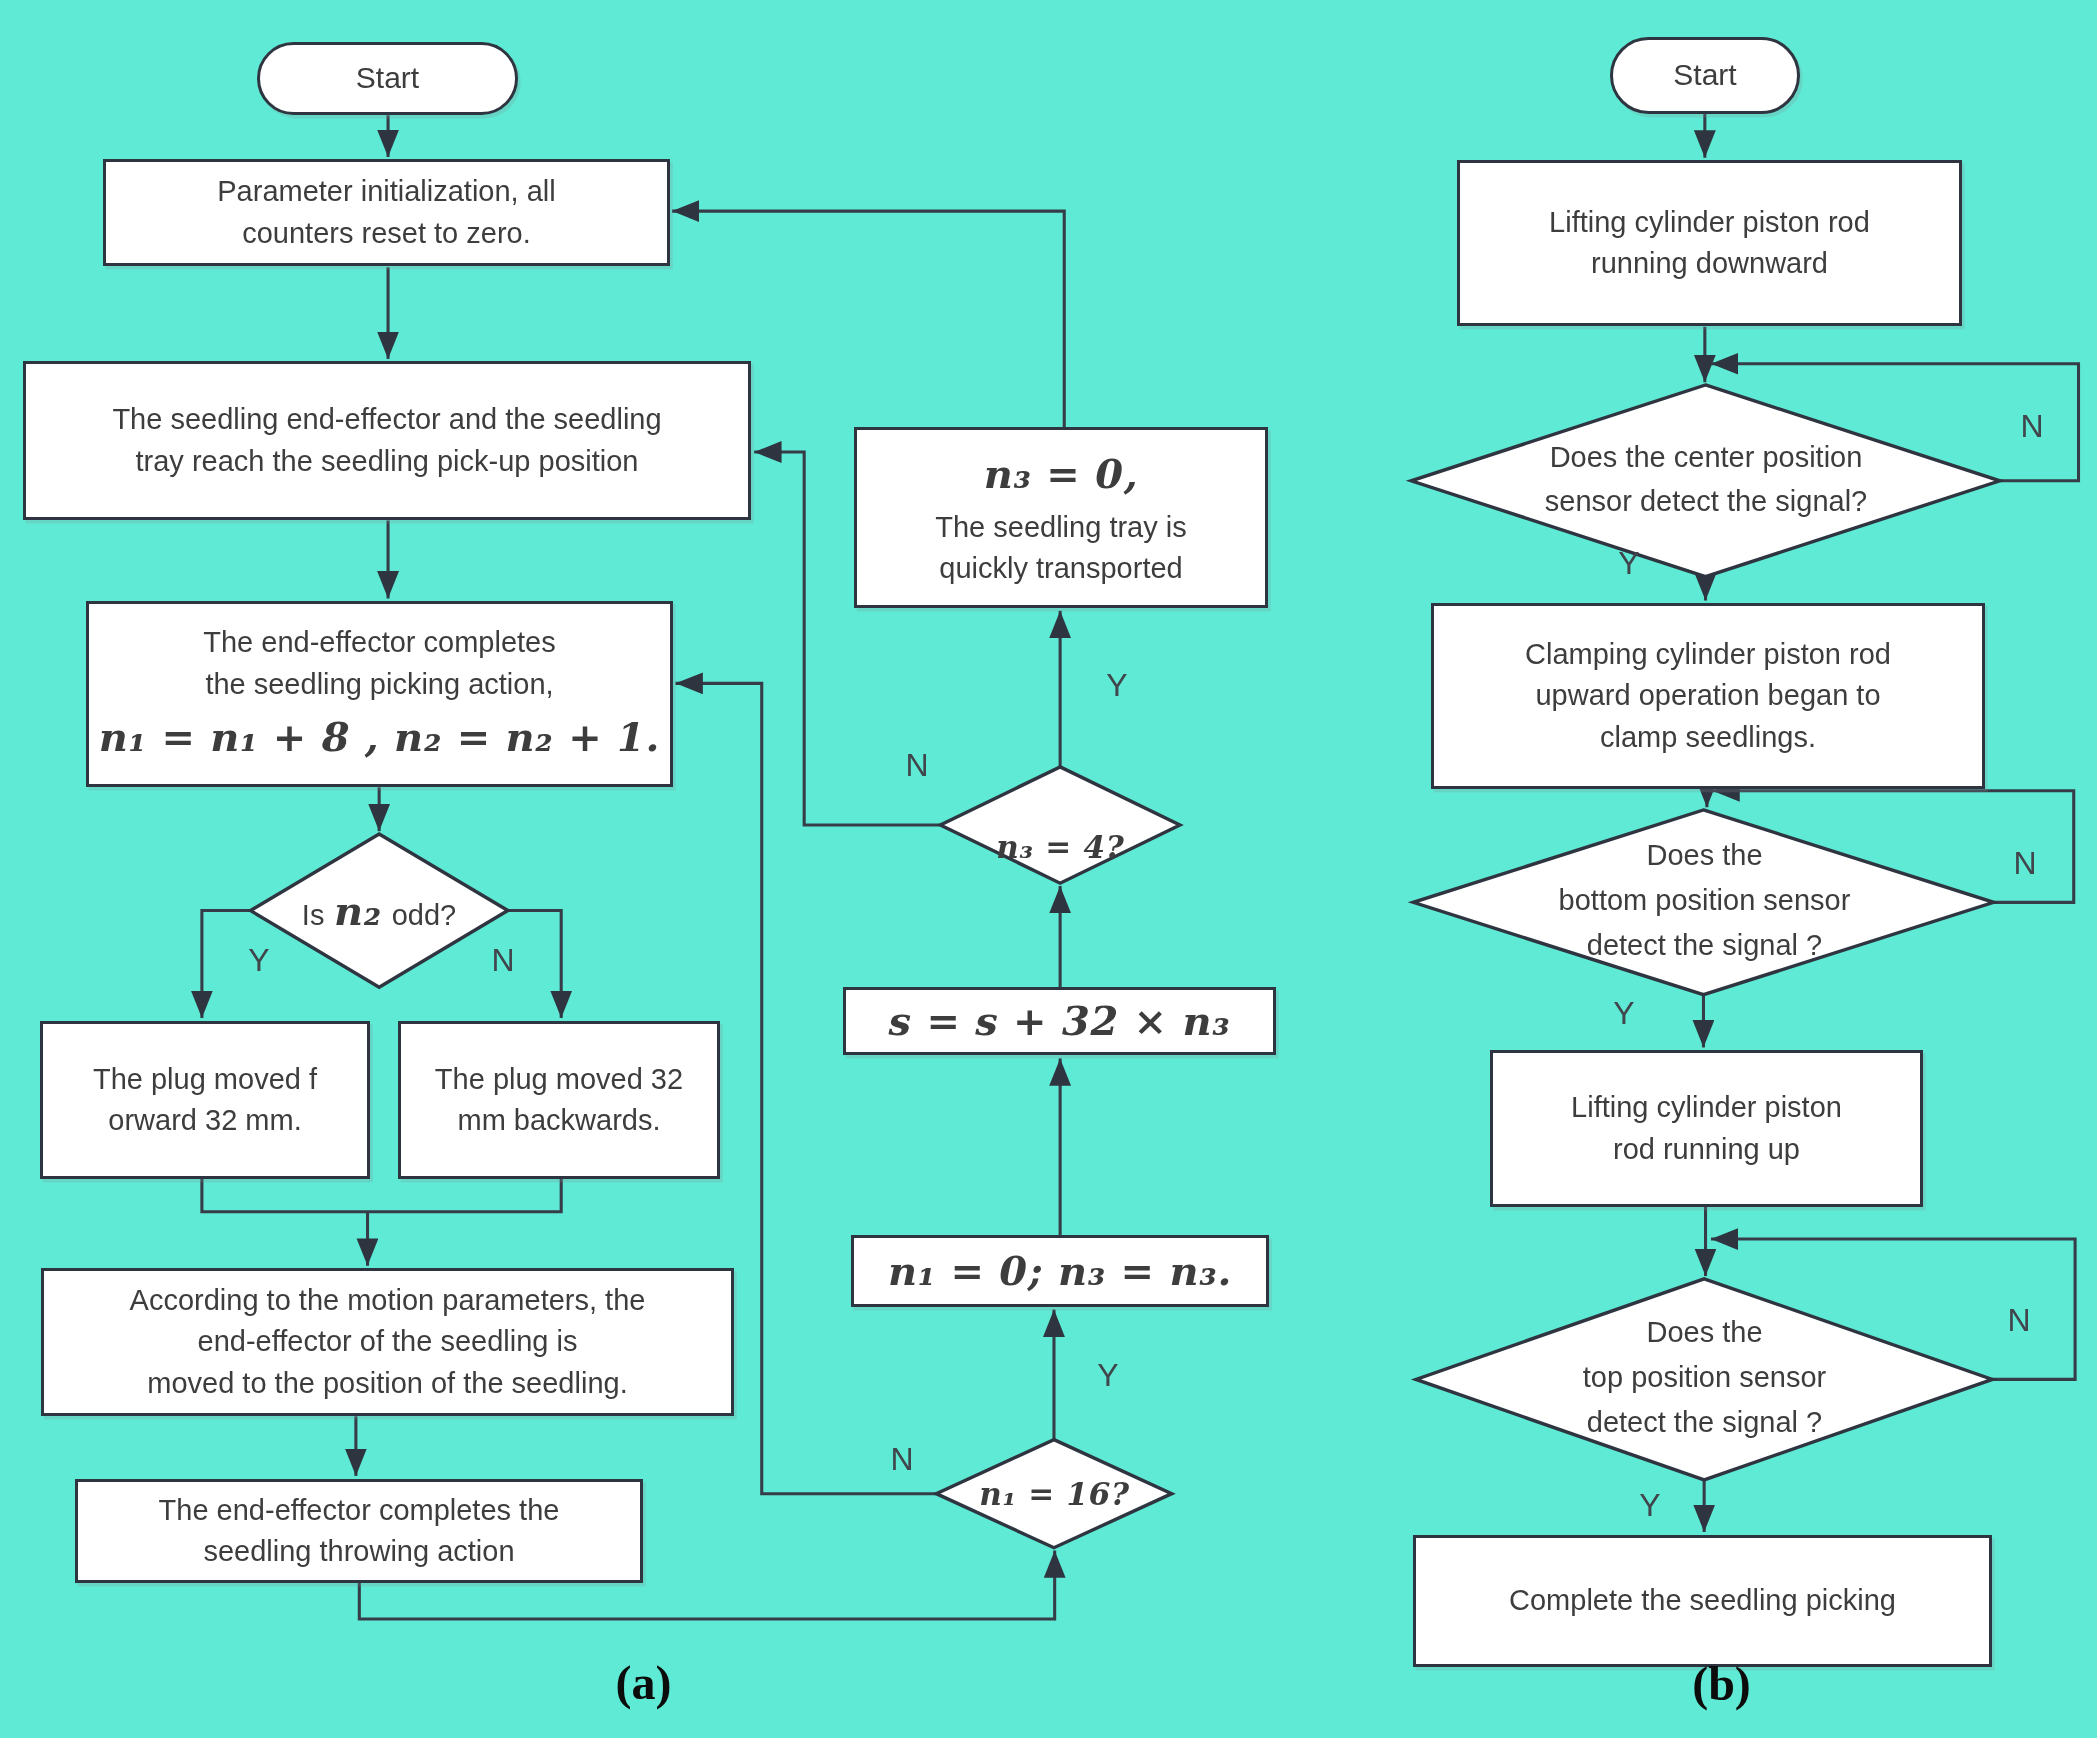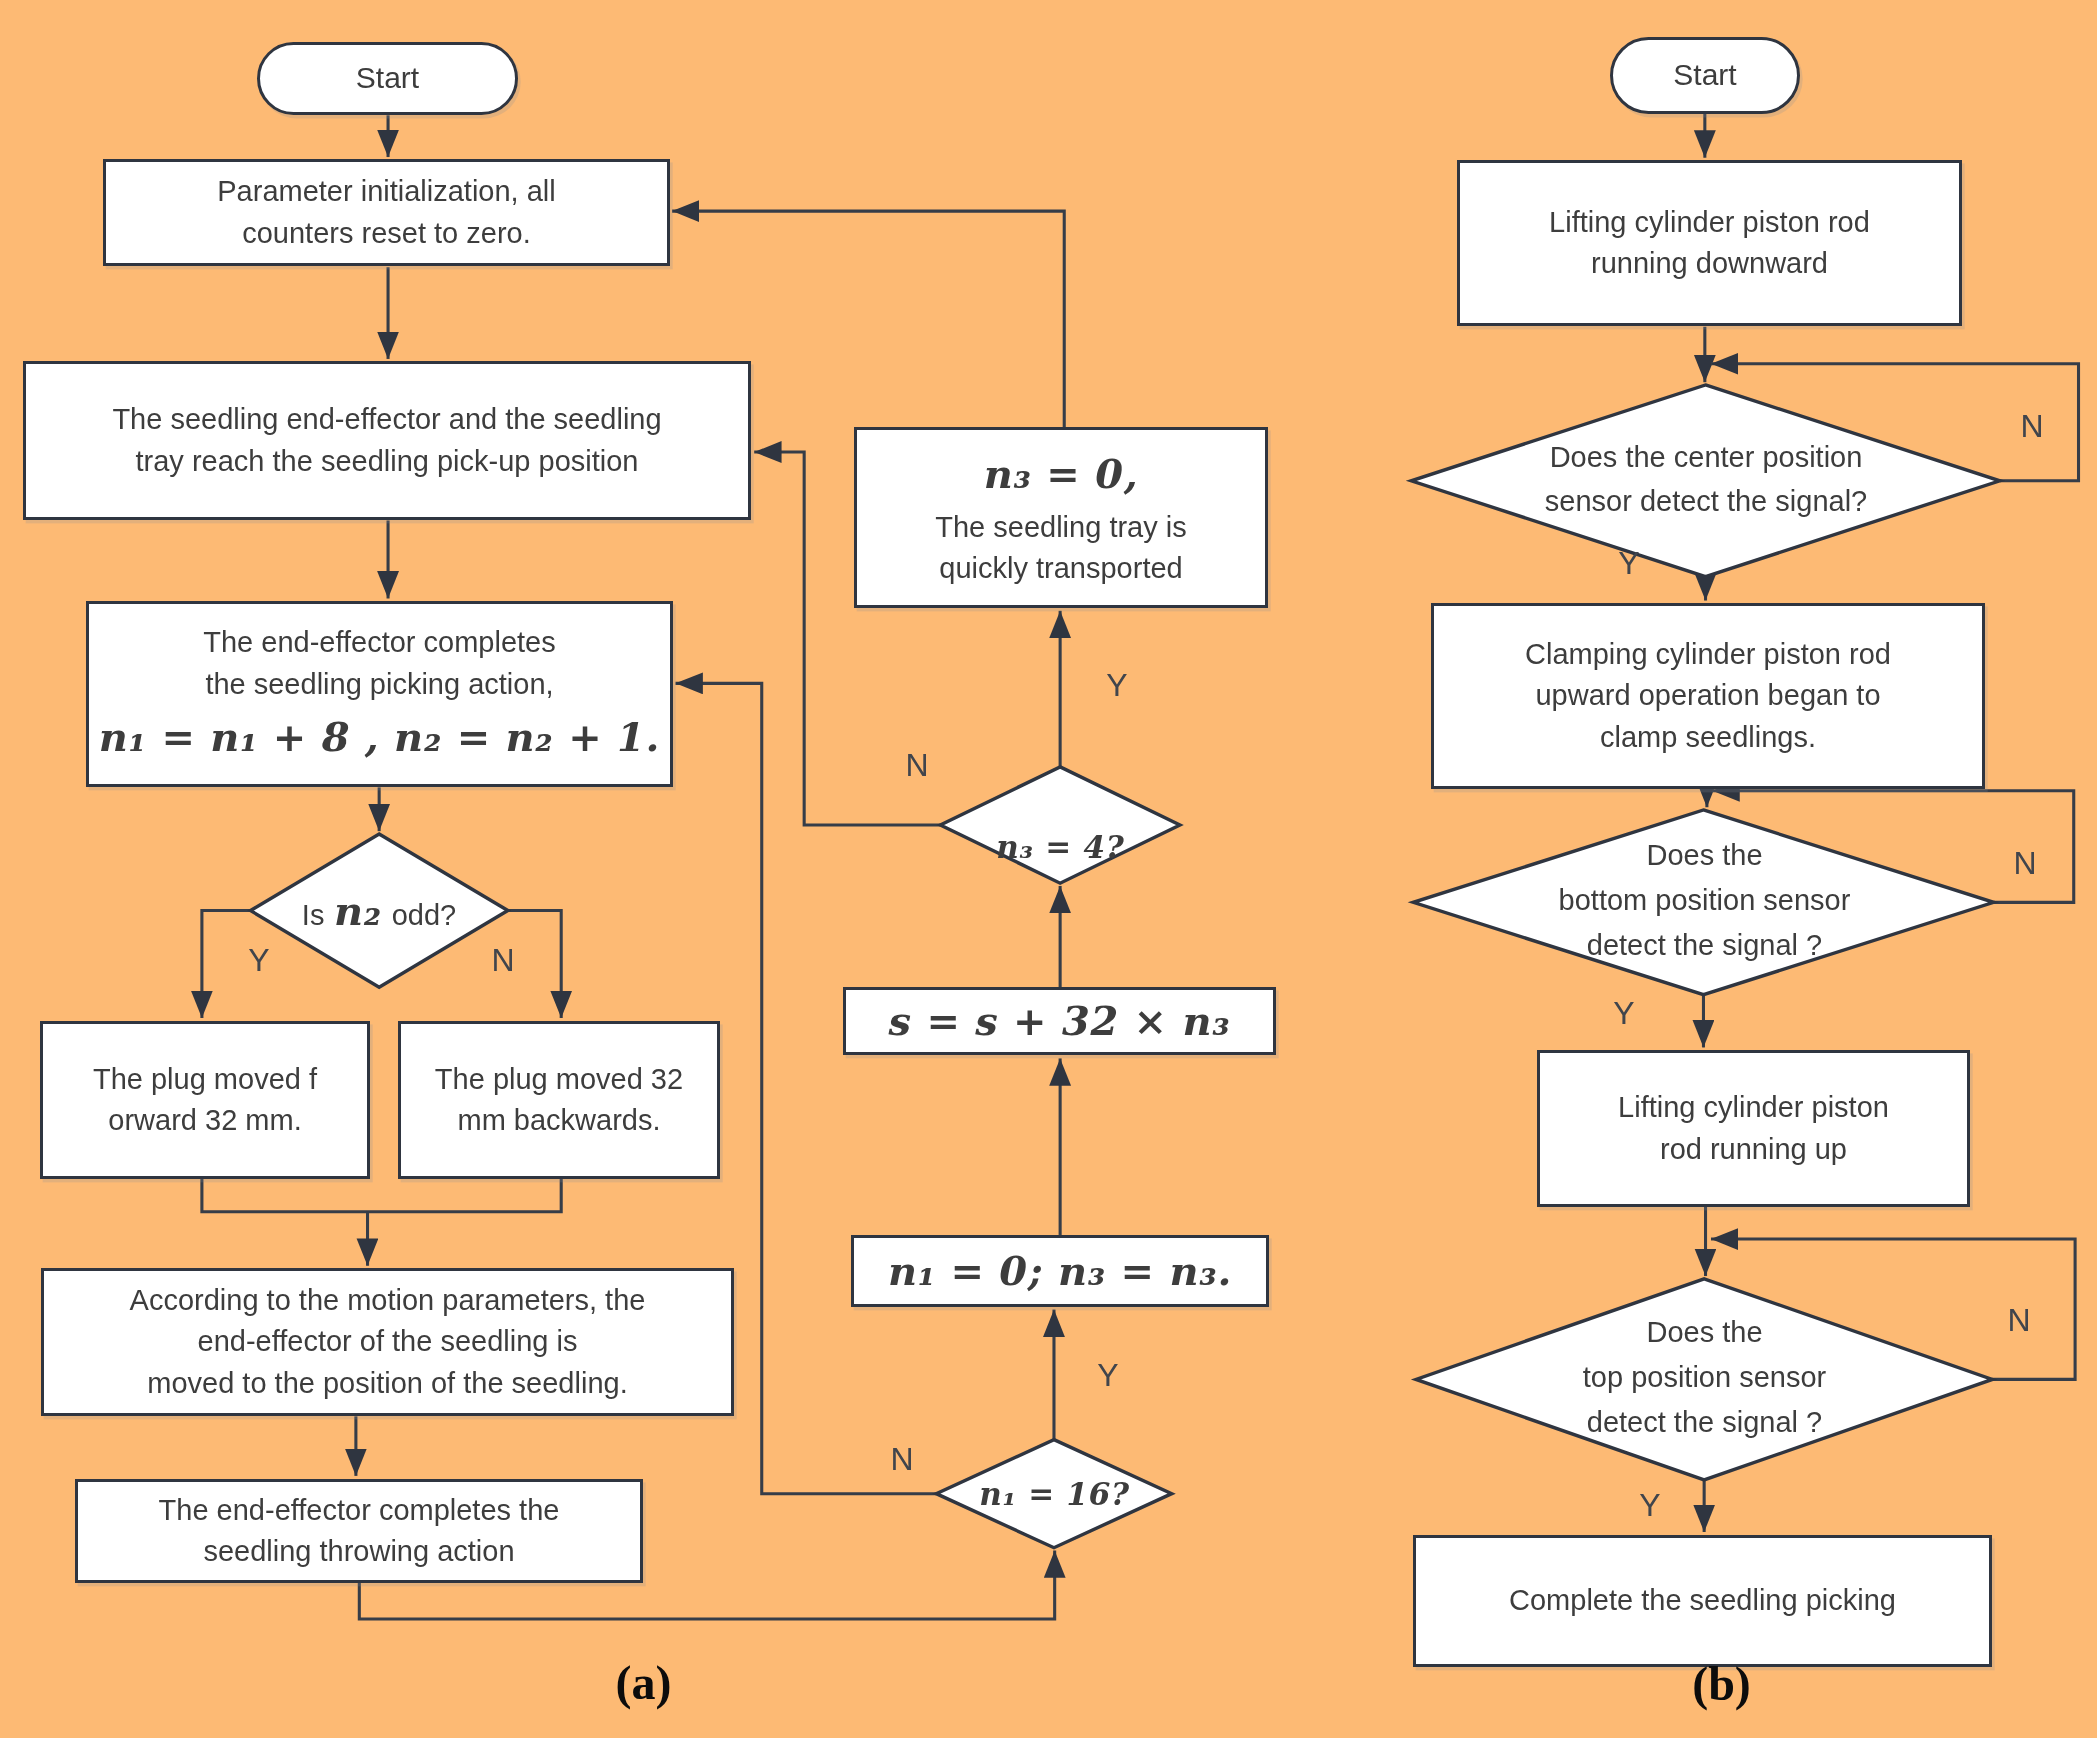--- a/index.html
+++ b/index.html
@@ -1,19 +1,19 @@
 <!DOCTYPE html>
 <html style="font-size:11px"><head>
 <meta charset="utf-8">
 <style>
   html,body{margin:0;padding:0;background:#ffffff;}
   .stage{
     position:relative;
     width:2097px;height:1739px;
-    background:#fdba74;
+    background:#5eead4;
     font-family:"Liberation Sans",sans-serif;
     color:#3d3d3d;
     overflow:hidden;
   }
   svg.wires{position:absolute;left:0;top:0;width:2097px;height:1739px;}
   .node{
     position:absolute;
     box-sizing:border-box;
     background:#ffffff;
     border:3.4px solid #2f3540;
@@ -204,21 +204,21 @@
 clamp seedlings.</span>
   </div>
 
   <div class="dlabel pre" style="left:1451px;top:830px;width:507px;height:141px;line-height:1.55;">Does the
 bottom position sensor
 detect the signal ?</div>
 
   <div class="yn" style="left:2001px;top:839px;">N</div>
   <div class="yn" style="left:1600px;top:989px;">Y</div>
 
-  <div class="node" style="left:1490px;top:1050px;width:433px;height:157px;margin-left:47px;">
+  <div class="node" style="left:1490px;top:1050px;width:433px;height:157px;">
     <span class="pre">Lifting cylinder piston
 rod running up</span>
   </div>
 
   <div class="dlabel pre" style="left:1451px;top:1307px;width:507px;height:141px;line-height:1.55;">Does the
 top position sensor
 detect the signal ?</div>
 
   <div class="yn" style="left:1995px;top:1296px;">N</div>
   <div class="yn" style="left:1626px;top:1481px;">Y</div>

